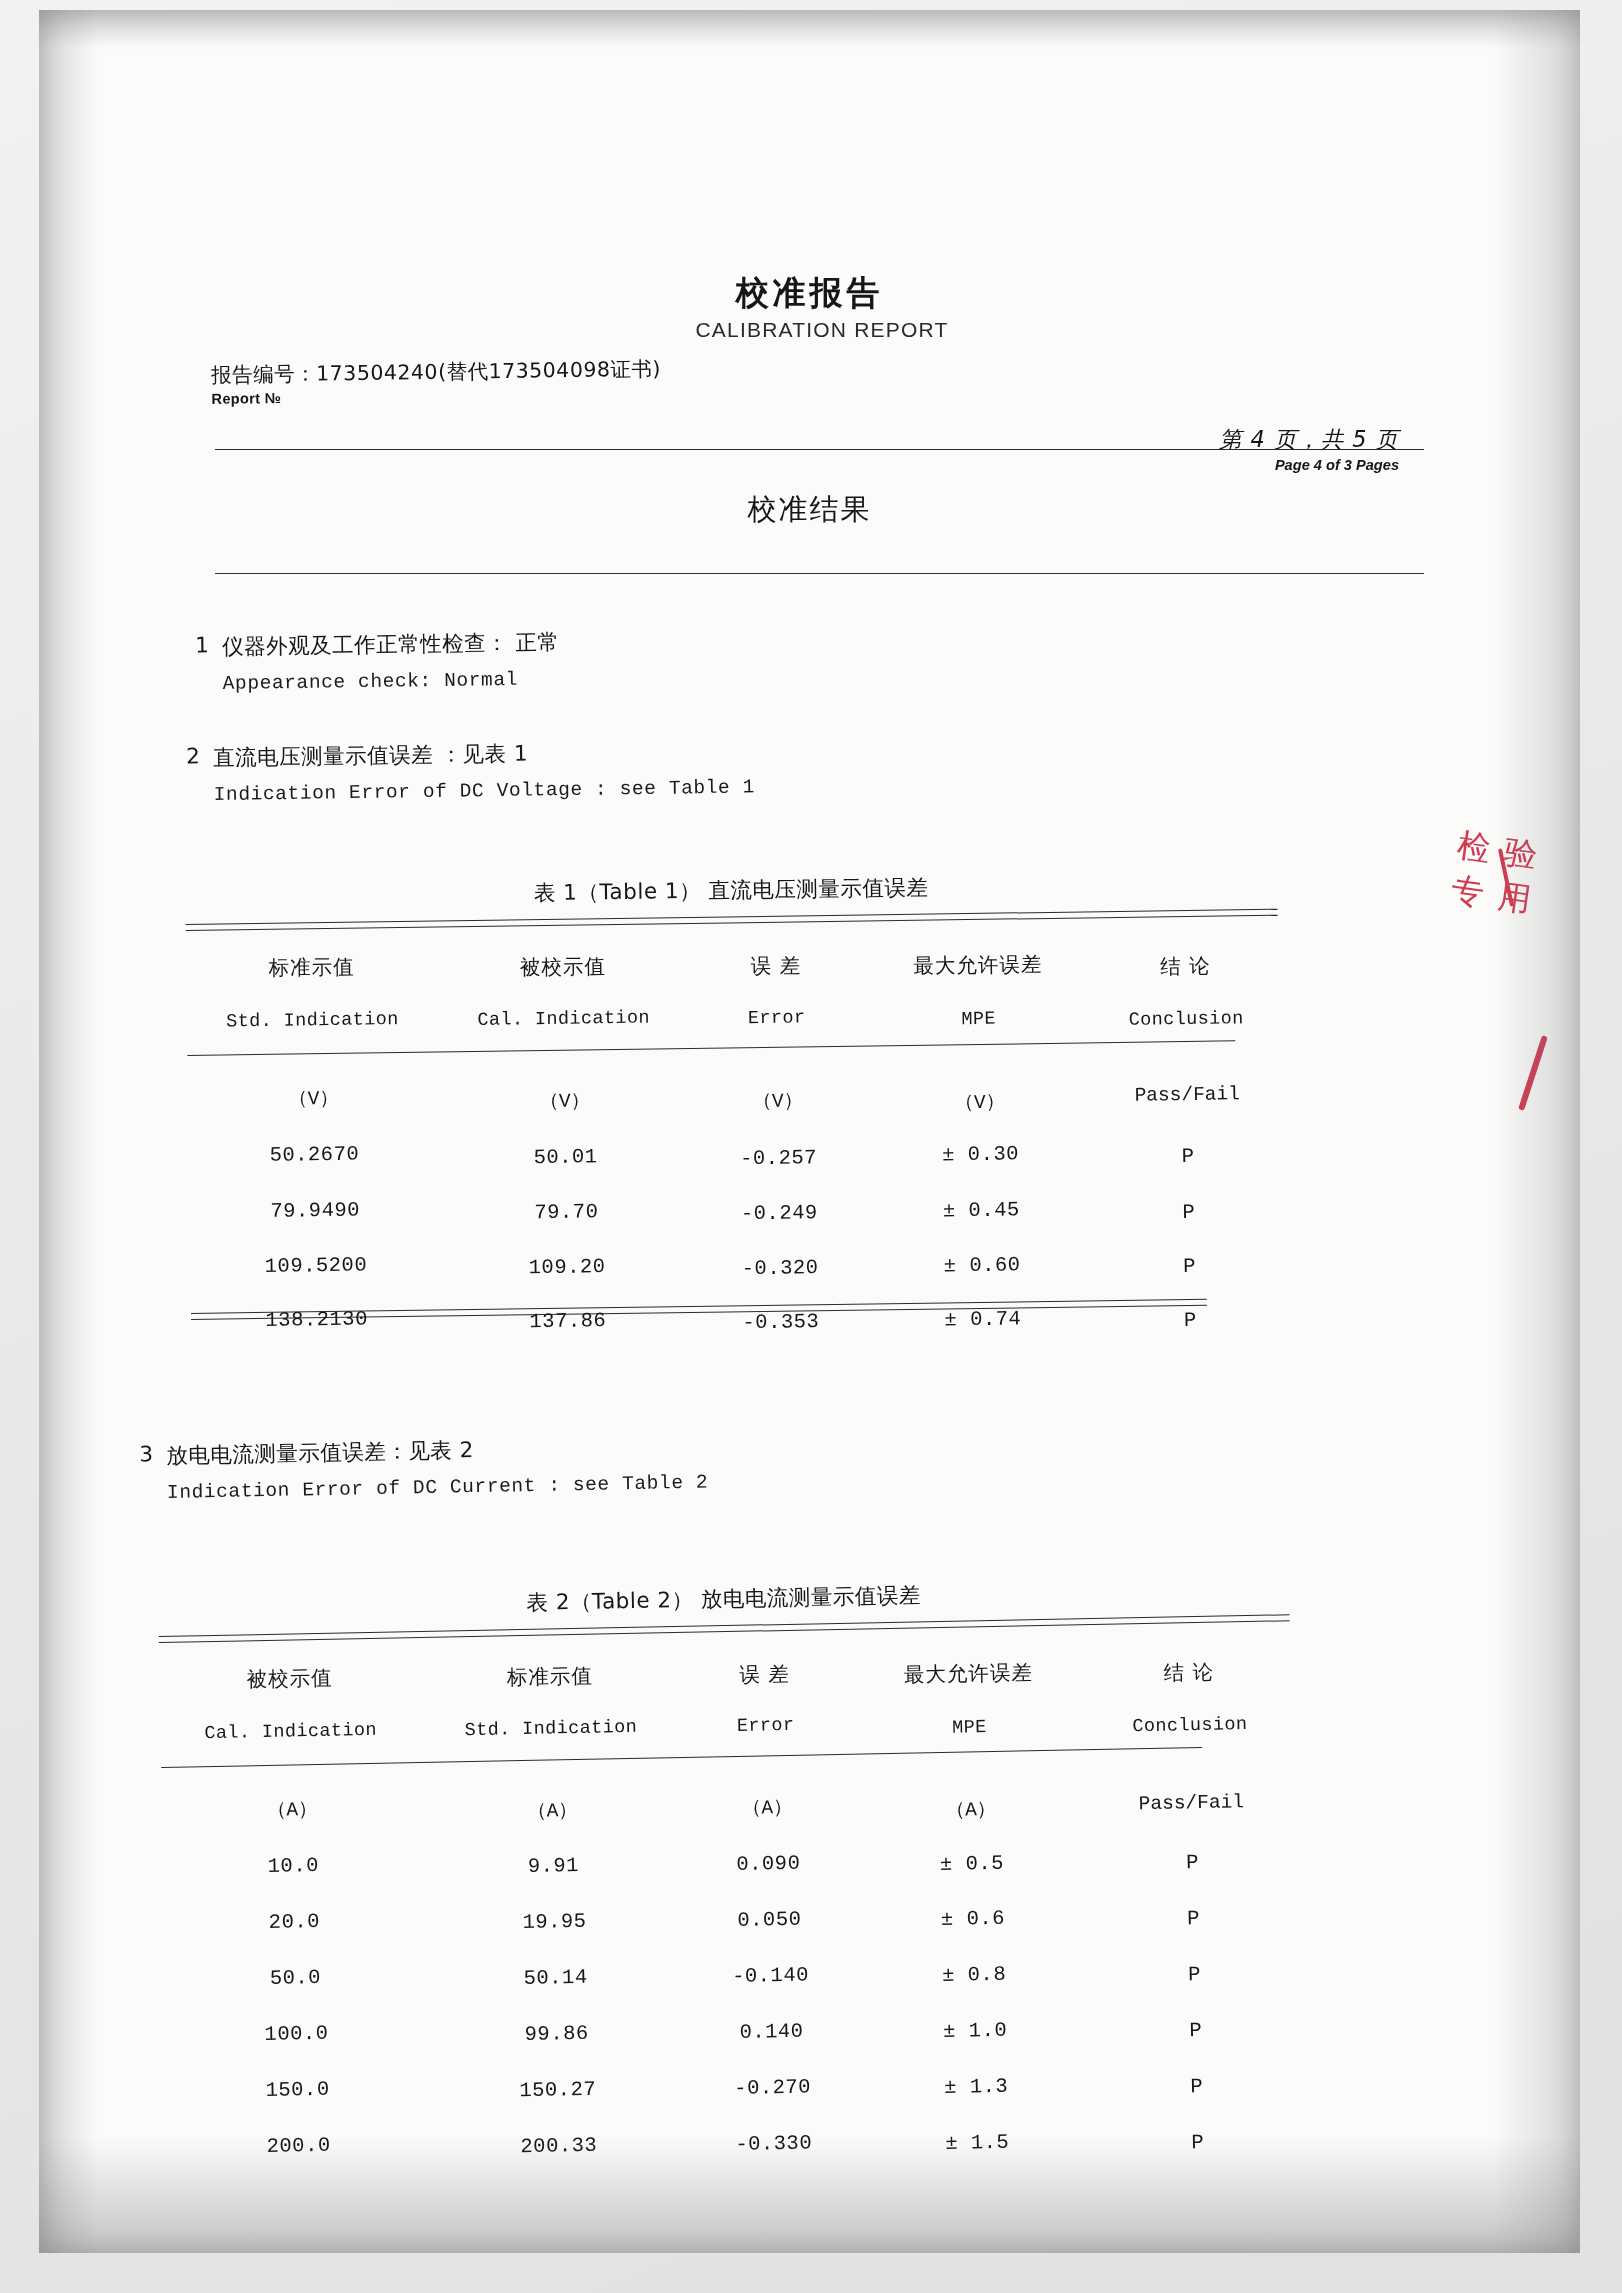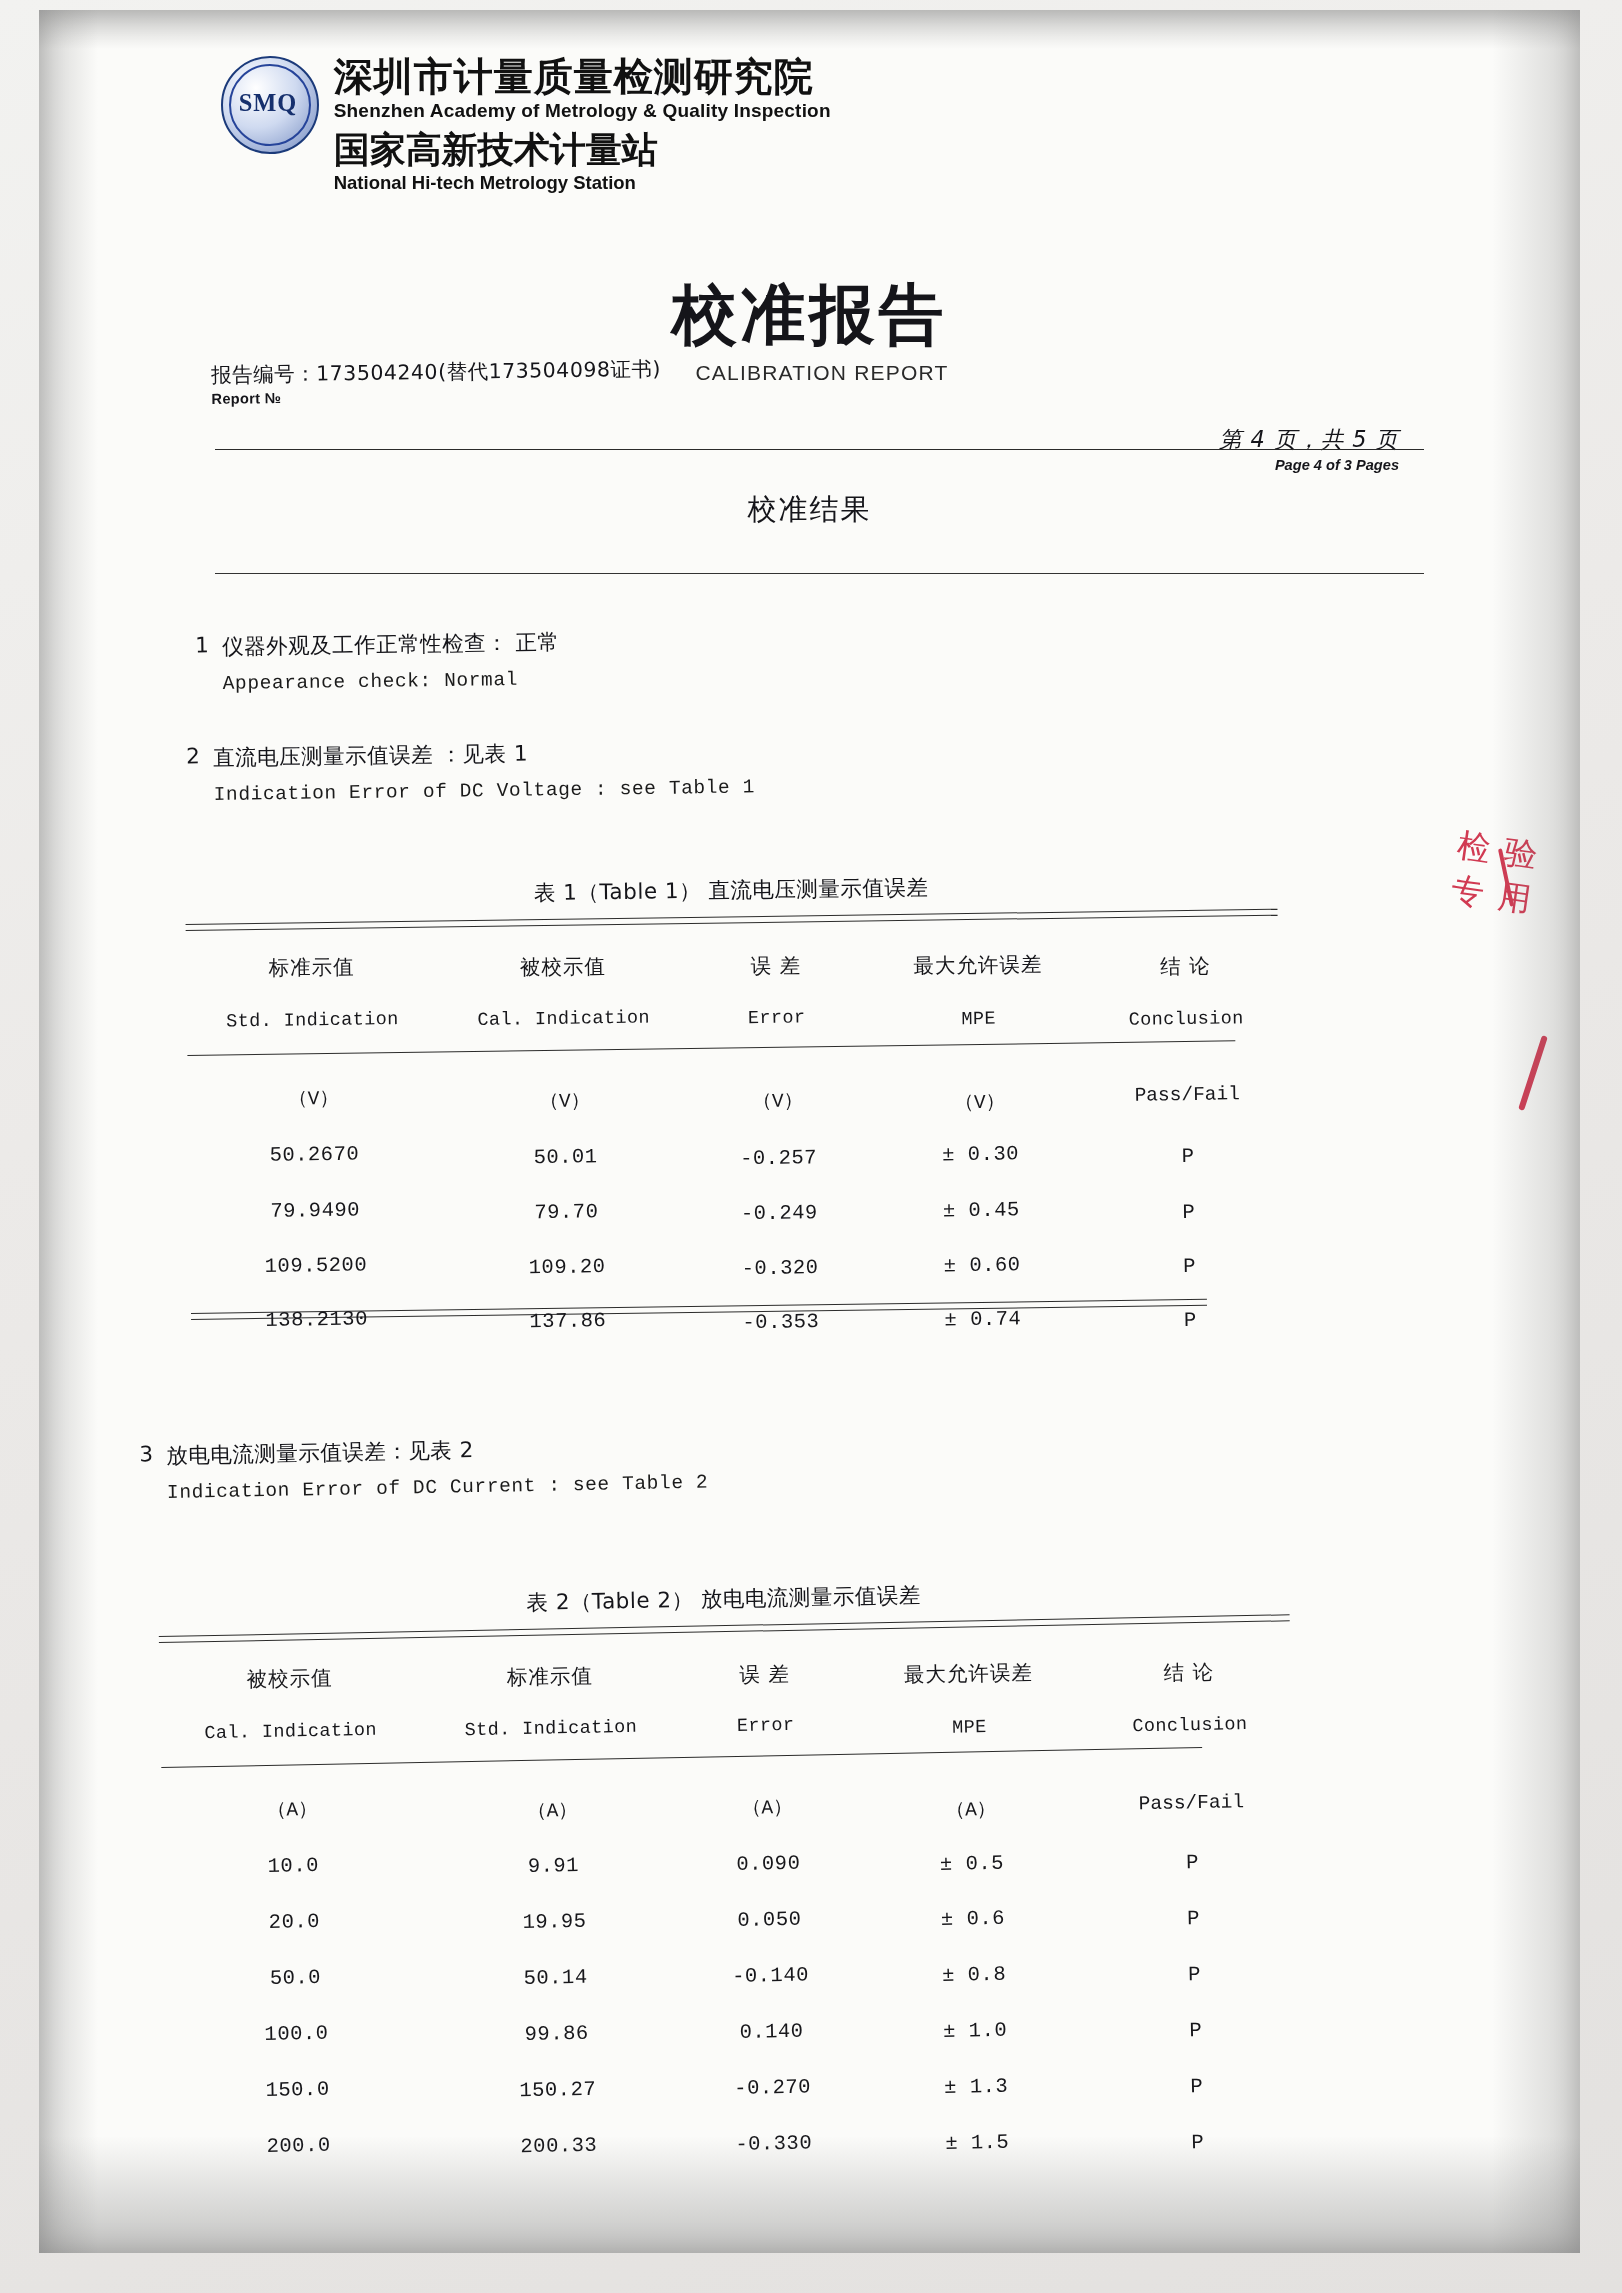--- a/index.html
+++ b/index.html
@@ -130,21 +130,21 @@
 
   
   .doc-title {
     position: absolute;
     left: 0; right: 0;
     top: 261px;
     text-align: center;
   }
   .doc-title .cn {
     font-family: "DejaVu Sans", sans-serif;
-    font-size: 65px;
+    font-size: 33px;
     font-weight: bold;
     letter-spacing: 3.9px;
     color: #15151a;
   }
   .doc-title .en {
     font-family: "Liberation Sans", sans-serif;
     font-size: 21px;
     letter-spacing: 1.2px;
     color: #2a2a2a;
     margin-top: 2px;
@@ -339,33 +339,20 @@
 
   .tilt-1 { transform: rotate(-0.8deg); transform-origin: left top; }
   .tilt-2 { transform: rotate(-1.1deg); transform-origin: left top; }
 </style>
 </head>
 <body>
 
 <div id="page">
   <div class="sheet">
 
-    <div class="header">
-      <div class="logo-mark">
-        <div class="ring"></div>
-        <div class="ring2"></div>
-        <div class="smq">SMQ</div>
-      </div>
-      <div class="titles">
-        <div class="cn1">深圳市计量质量检测研究院</div>
-        <div class="en1">Shenzhen Academy of Metrology &amp; Quality Inspection</div>
-        <div class="cn2">国家高新技术计量站</div>
-        <div class="en2">National Hi-tech Metrology Station</div>
-      </div>
-    </div>
 
     <div class="doc-title">
       <div class="cn">校准报告</div>
       <div class="en">CALIBRATION REPORT</div>
     </div>
 
     <div class="report-no tilt-1">
       <div>报告编号：173504240(替代173504098证书)</div>
       <div class="label-en">Report №</div>
     </div>

